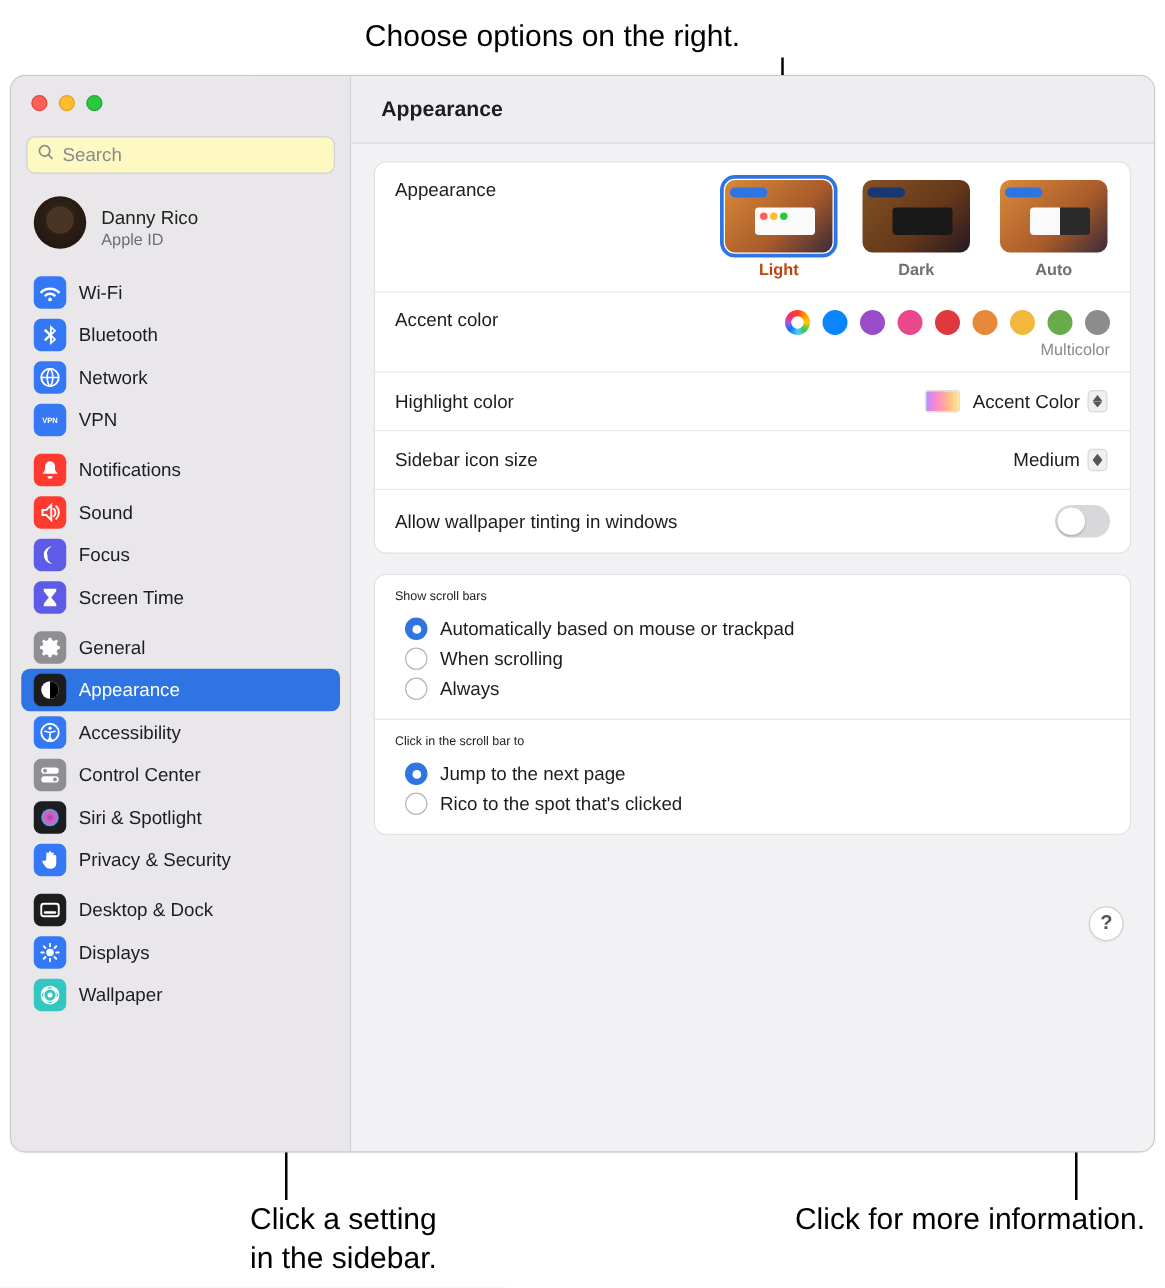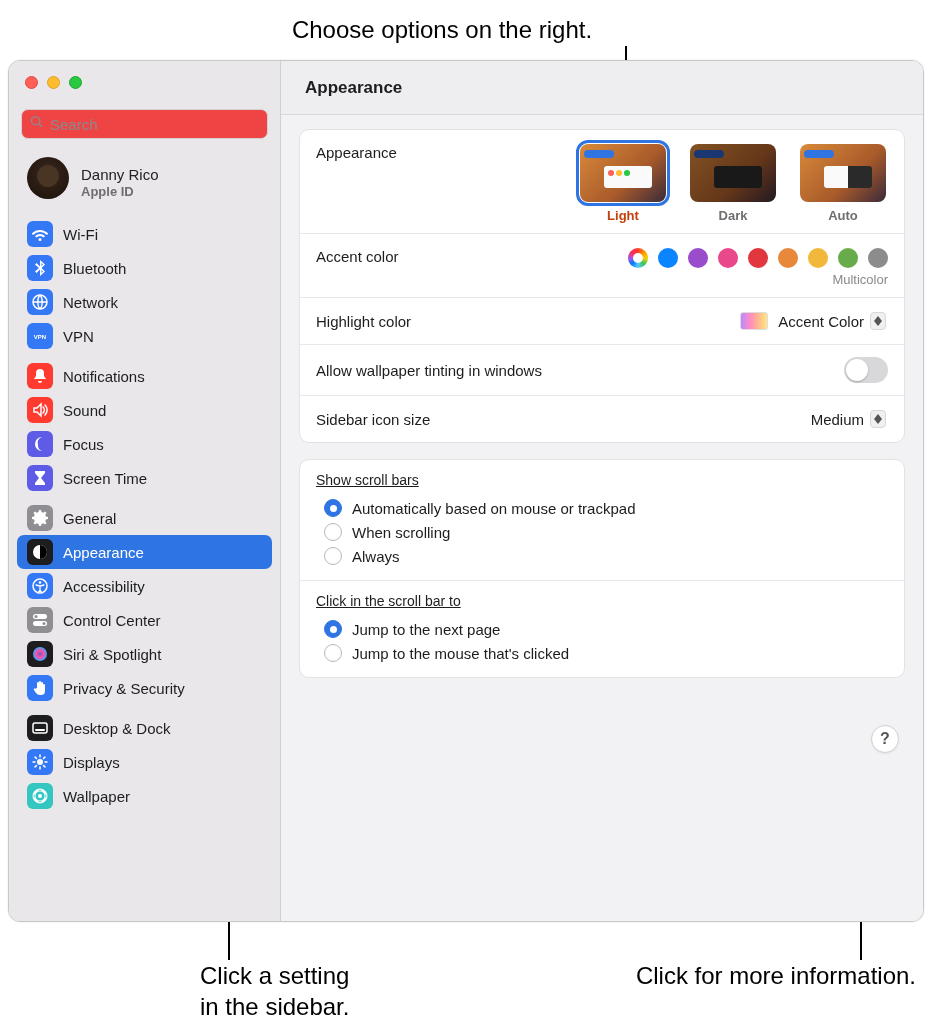--- a/index.html
+++ b/index.html
@@ -47,21 +47,21 @@
   }
   .traffic { display: flex; gap: 9px; padding: 15px 0 0 16px; height: 42px; }
   .tl { width: 13px; height: 13px; border-radius: 50%; }
   .tl.r { background: #ff5f57; border: 1px solid #e24640; }
   .tl.y { background: #febc2e; border: 1px solid #dfa123; }
   .tl.g { background: #28c840; border: 1px solid #1fa72f; }
 
   .search {
     margin: 6px 12px 10px 12px;
     display: flex; align-items: center;
-    background: #ef4444;
+    background: #fef9c3;
     border: 1px solid #d2d0d3;
     border-radius: 7px;
     height: 30px;
     padding: 0 8px;
     color: #8a8a8e;
   }
   .search svg { width: 14px; height: 14px; fill: #8a8a8e; margin-right: 6px; }
   .search input {
     flex: 1; border: none; background: transparent; outline: none;
     font-size: 15px; color: #333;
@@ -76,21 +76,21 @@
   .avatar {
     width: 42px; height: 42px; border-radius: 50%;
     background: radial-gradient(circle at 50% 40%, #3a2a1f 0%, #2a1c13 50%, #1a120c 100%);
     position: relative; overflow: hidden;
   }
   .avatar::after{
     content:""; position:absolute; left:10px; top:8px; width:22px; height:22px;
     background:#4a3524; border-radius:50%;
   }
   .user-text .name { font-size: 15px; font-weight: 500; color:#222; }
-  .user-text .sub { font-size: 13px; color: #6e6e73; margin-top: 1px; font-weight: bold; }
+  .user-text .sub { font-size: 13px; color: #6e6e73; margin-top: 1px; }
 
   .side-group { margin-top: 6px; }
   .side-item {
     display: flex; align-items: center;
     padding: 4px 10px 4px 18px;
     gap: 10px;
     font-size: 15px;
     color: #1d1d1f;
     cursor: default;
   }
@@ -199,21 +199,21 @@
     position: relative;
   }
   .switch::after{
     content:""; position:absolute; top:2px; left:2px; width:22px; height:22px;
     background:#fff; border-radius:50%; box-shadow:0 1px 2px rgba(0,0,0,.25);
   }
 
   
   .radio-group-block { padding: 12px 16px; border-bottom: 1px solid #e8e8ea; }
   .radio-group-block:last-child { border-bottom:none; }
-  .rg-title { font-size: 14px; margin-bottom: 8px; text-decoration: underline; }
+  .rg-title { font-size: 10px; margin-bottom: 8px; }
   .radio { display:flex; align-items:center; gap:10px; font-size:15px; padding:3px 0 3px 8px; }
   .rb {
     width:18px; height:18px; border-radius:50%; border:1px solid #b8b8bb;
     background:#fff; display:flex; align-items:center; justify-content:center;
   }
   .rb.checked { border-color:#2f74e3; background:#2f74e3; }
   .rb.checked::after{content:"";width:7px;height:7px;border-radius:50%;background:#fff;}
 
   .help-btn {
     position: absolute; right: 24px; bottom: 168px;
@@ -504,39 +504,39 @@
                   <path d="M4 0l4 5H0z"></path>
                 </svg>
               <svg viewBox="0 0 8 5">
                   <path d="M4 5L0 0h8z"></path>
                 </svg>
             </span>
           </div>
         </div>
 
         <div class="row">
-          <div class="row-label">Allow wallpaper tinting in windows</div>
-          <div class="switch"></div>
-        </div>
-
-        <div class="row">
           <div class="row-label">Sidebar icon size</div>
           <div class="popup">
             <span>Medium</span>
             <span class="chev">
               <svg viewBox="0 0 8 5">
                   <path d="M4 0l4 5H0z"></path>
                 </svg>
               <svg viewBox="0 0 8 5">
                   <path d="M4 5L0 0h8z"></path>
                 </svg>
             </span>
           </div>
         </div>
 
+        <div class="row">
+          <div class="row-label">Allow wallpaper tinting in windows</div>
+          <div class="switch"></div>
+        </div>
+
       </div>
 
       <div class="card">
         <div class="radio-group-block">
           <div class="rg-title">Show scroll bars</div>
           <div id="scroll-radios">
               <div class="radio">
                 <span class="rb checked"></span>
                 <span>Automatically based on mouse or trackpad</span>
               </div>
@@ -552,21 +552,21 @@
         </div>
         <div class="radio-group-block">
           <div class="rg-title">Click in the scroll bar to</div>
           <div id="click-radios">
               <div class="radio">
                 <span class="rb checked"></span>
                 <span>Jump to the next page</span>
               </div>
               <div class="radio">
                 <span class="rb"></span>
-                <span>Jump to the mouse that's clicked</span>
+                <span>Rico to the spot that's clicked</span>
               </div>
             </div>
         </div>
       </div>
 
     </div>
   </div>
 
   <div class="help-btn">?</div>
 

